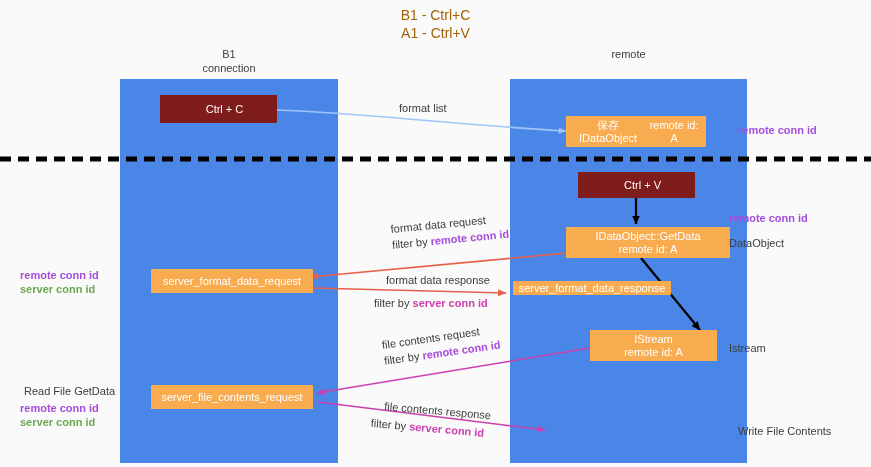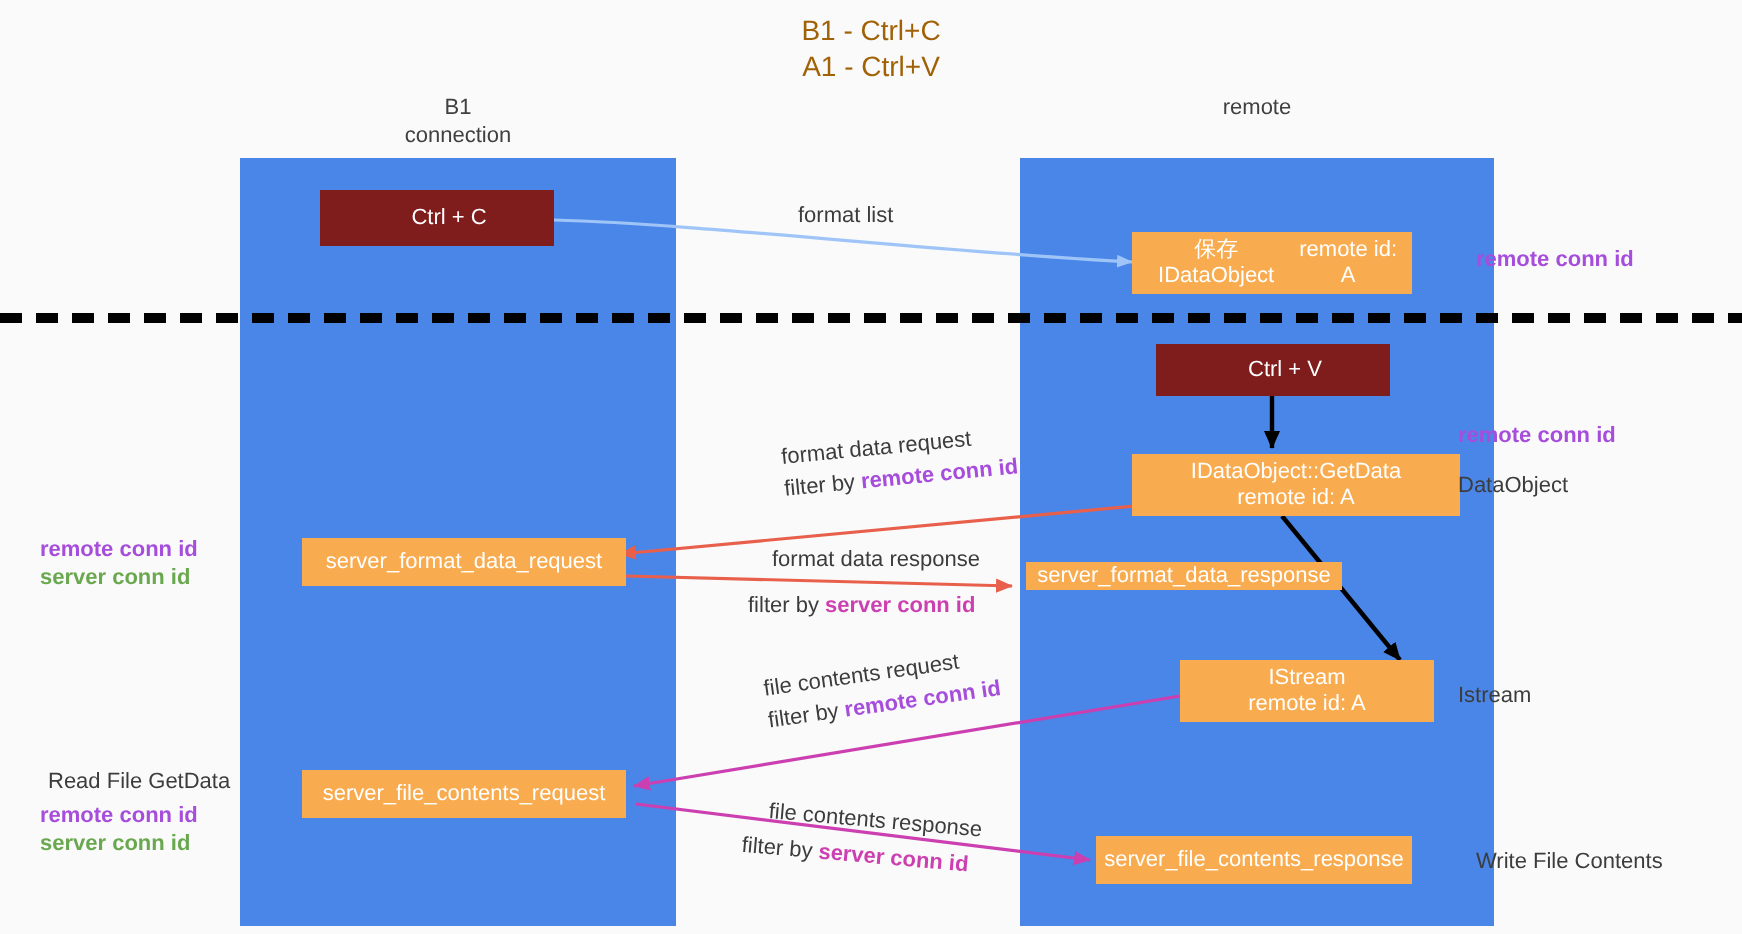--- a/index.html
+++ b/index.html
@@ -153,23 +153,20 @@
 
   <div class="box orange" style="left:590px;top:330px;width:127px;height:31px;flex-direction:column;">
     <span class="two-line">IStream</span>
     <span class="two-line">remote id: A</span>
   </div>
 
   <div class="box orange" style="left:151px;top:385px;width:162px;height:24px;">
     <span>server_file_contents_request</span>
   </div>
 
-  <div class="box orange" style="left:548px;top:418px;width:158px;height:24px;">
-    <span>server_file_contents_response</span>
-  </div>
 
   <div class="cap-line" style="left:399px;top:101px;">format list</div>
 
   <div class="rot" style="position:absolute;left:390px;top:222px;transform:rotate(-5.5deg);">
     <div class="cap-line" style="position:relative;left:0;top:0;">format data request</div>
     <div class="cap-line" style="position:relative;left:0;top:2px;">
       <span>filter by </span><span class="p">remote conn id</span>
     </div>
   </div>
 

